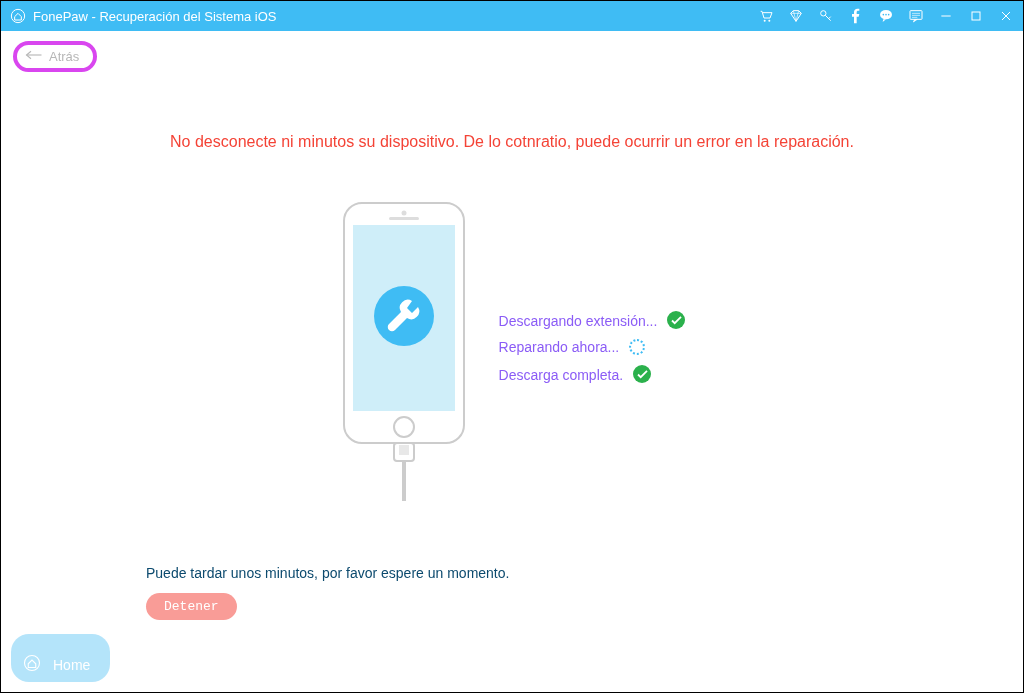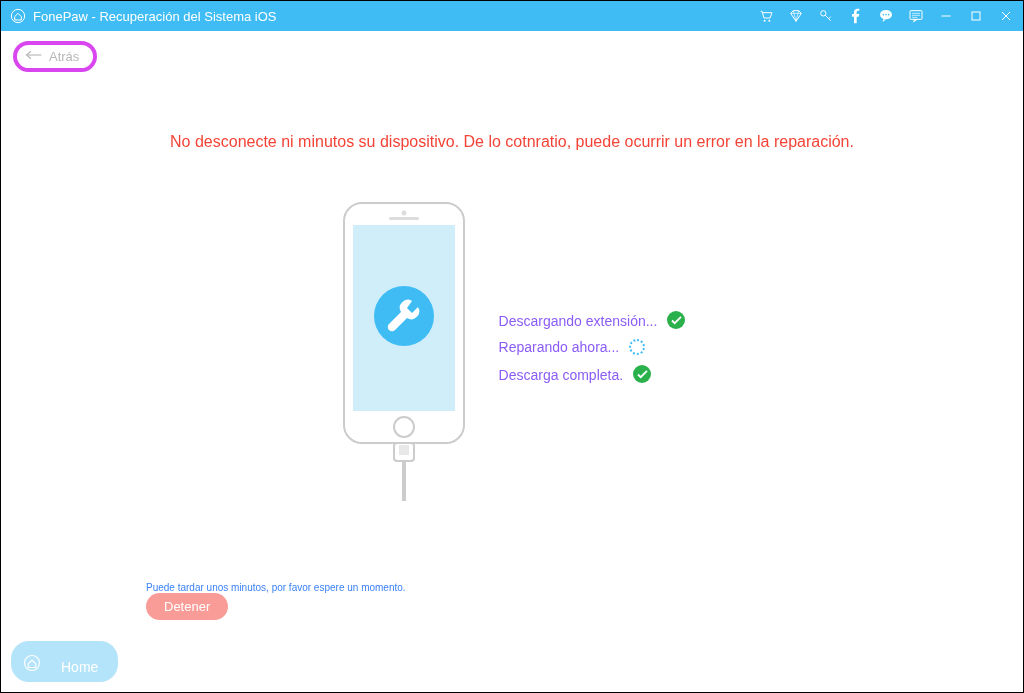--- a/index.html
+++ b/index.html
@@ -87,46 +87,47 @@
       width: 16px; height: 16px; border: 2px dotted #3fbcf4; border-radius: 50%;
       animation: spin 1.5s linear infinite;
     }
     @keyframes spin { to { transform: rotate(360deg); } }
 
     .bottom-area {
       position: absolute;
       left: 145px; right: 30px;
       bottom: 72px;
     }
-    .wait-text { font-size: 10px; color: #3b82f6; margin-bottom: 0; }
+    .wait-text { font-size: 14px; color: #0c4a6e; margin-bottom: 12px; }
     .progress-row { display: flex; align-items: center; gap: 18px; }
     .progress-track { flex: 1; height: 8px; background: #e8e8e8; border-radius: 4px; position: relative; }
     .progress-fill { position: absolute; left: 0; top: 0; bottom: 0; background: #2fc8ee; border-radius: 4px; }
     .progress-label { position: absolute; left: 50%; top: -2px; transform: translateX(-50%); font-size: 12px; color: #3fbcf4; }
     .stop-btn {
       background: #f99c97;
       color: #fff;
       border: none;
       border-radius: 16px;
       padding: 6px 18px;
       font-size: 13px;
       cursor: pointer;
+      font-family: Liberation Mono, monospace;
     }
 
     .home-btn {
       position: absolute;
       bottom: 10px; left: 10px;
       background: #b4e4fa;
       color: #fff;
       border: none;
       border-radius: 18px;
-      padding: 13px 20px 7px 12px;
-      display: flex;
-      align-items: flex-end;
-      gap: 20px;
+      padding: 20px 20px 7px 12px;
+      display: flex;
+      align-items: center;
+      gap: 12px;
       font-size: 14px;
       cursor: pointer;
     }
     .home-btn svg { width: 18px; height: 18px; stroke: #fff; fill: none; stroke-width: 1.5; }
   </style>
 </head>
 <body>
 
 <div class="titlebar">
   <div class="titlebar-left">

